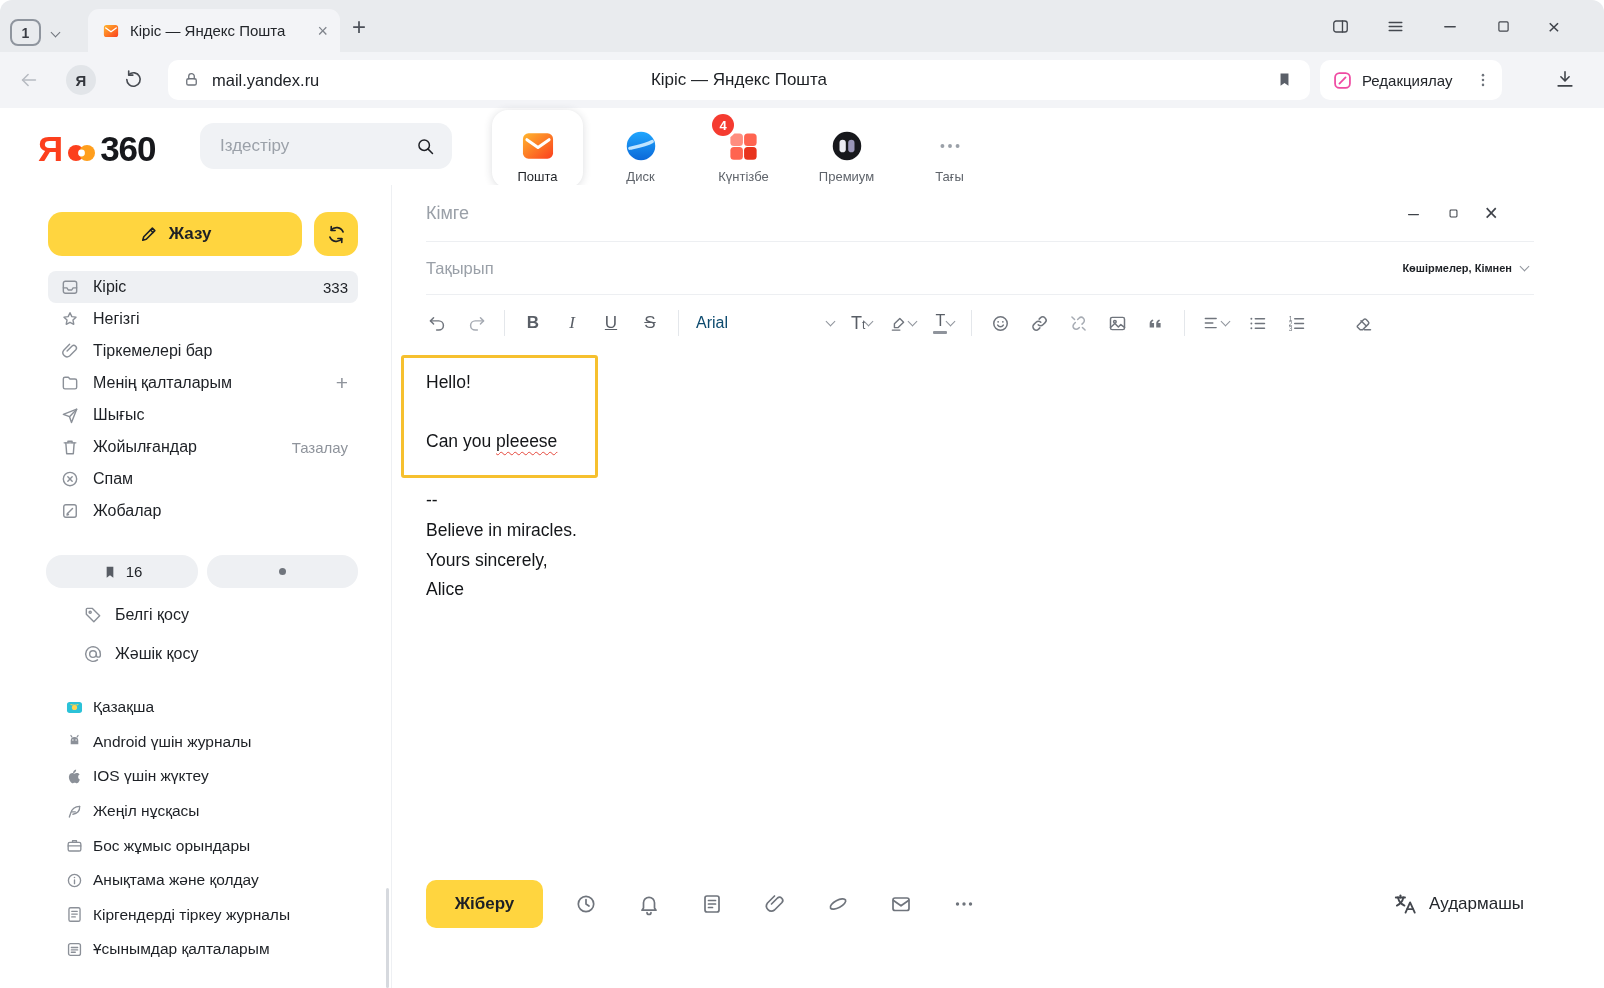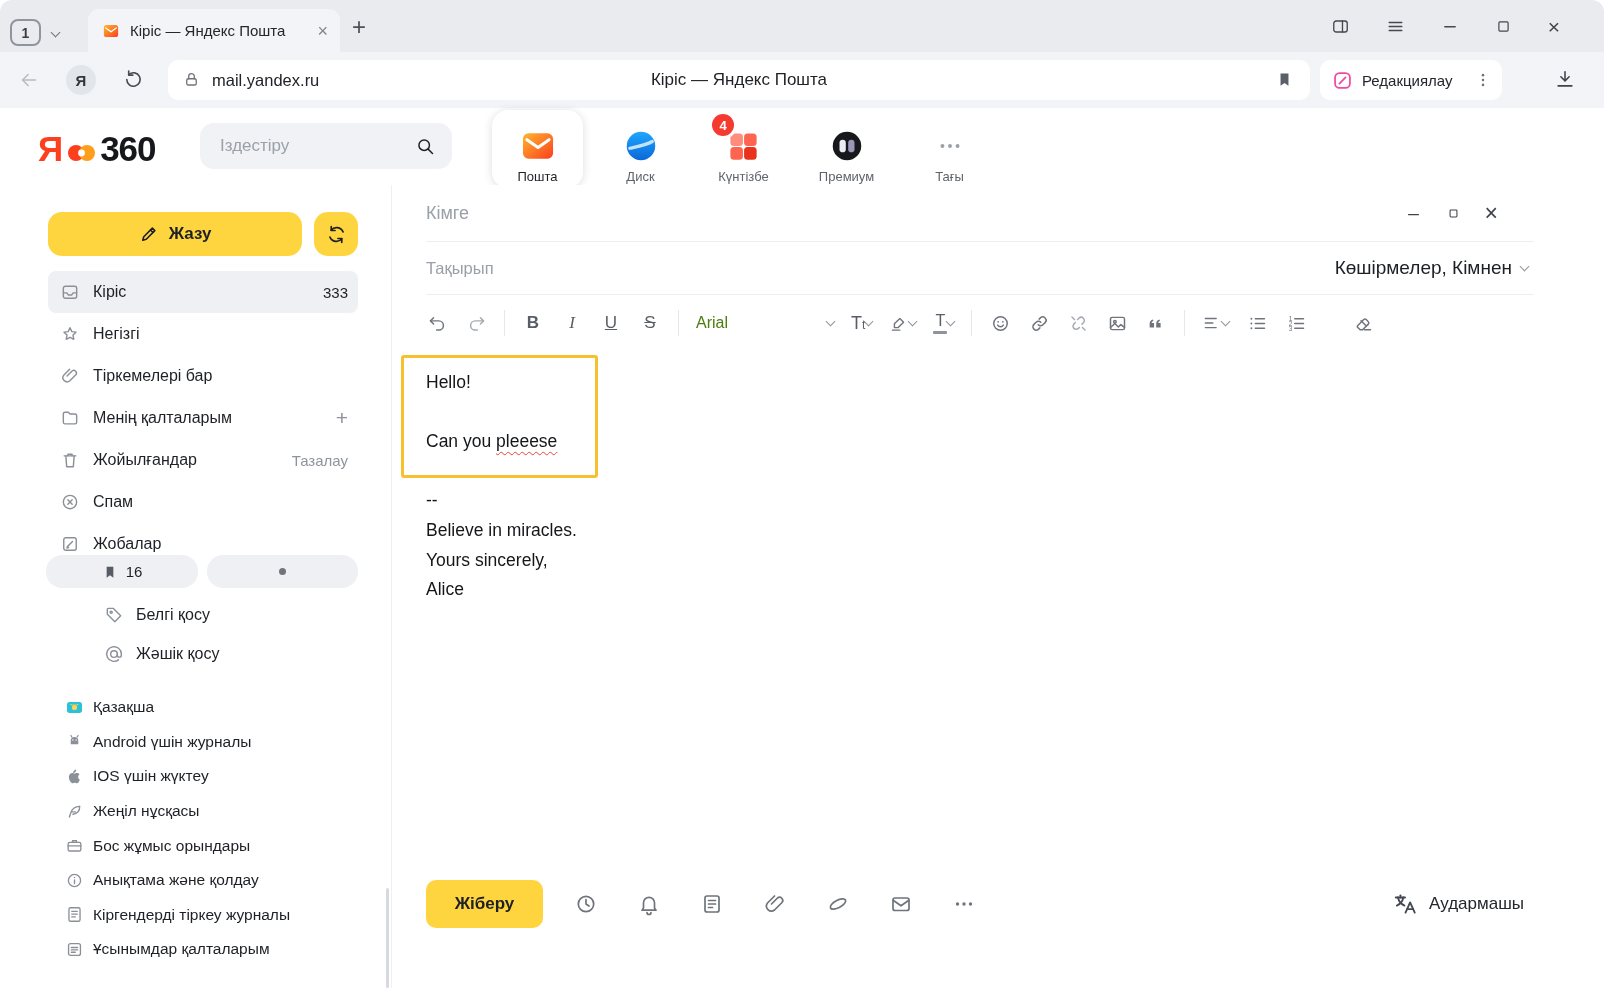--- a/index.html
+++ b/index.html
@@ -69,66 +69,66 @@
   .sidebar{position:absolute;left:0;top:0;width:390px;bottom:0;}
   .compose{position:absolute;left:391px;top:0;right:0;bottom:0;border-left:1px solid #eef0f3;}
 
   
   .compose-row{position:absolute;left:48px;top:27px;display:flex;gap:12px;}
   .btn-compose{width:254px;height:44px;background:#ffd53f;border-radius:14px;display:flex;align-items:center;
     justify-content:center;gap:10px;font-size:17px;font-weight:700;color:#1d2025;cursor:pointer;}
   .btn-refresh{width:44px;height:44px;background:#ffd53f;border-radius:14px;display:flex;align-items:center;
     justify-content:center;color:#1d2025;cursor:pointer;}
   .folders{position:absolute;left:48px;top:86px;width:310px;}
-  .frow{height:42px;display:flex;align-items:center;padding:0 10px 0 12px;border-radius:8px;gap:13px;font-size:16px;
+  .frow{height:32px;display:flex;align-items:center;padding:0 10px 0 12px;border-radius:8px;gap:13px;font-size:16px;
     color:#1d2025;cursor:pointer;}
   .frow.selected{background:#eef0f3;}
   .ficon{width:20px;height:20px;color:#8b9098;display:flex;align-items:center;justify-content:center;flex:none;}
   .flabel{flex:1;white-space:nowrap;}
   .fcount{font-size:15px;color:#1d2025;}
   .faction{font-size:15px;color:#8f949c;cursor:pointer;}
   .faction.plus{font-size:21px;line-height:1;margin-top:-2px;}
   .pills{position:absolute;left:46px;top:370px;display:flex;gap:9px;}
   .pill{height:33px;border-radius:16px;background:#eef0f3;display:flex;align-items:center;justify-content:center;cursor:pointer;}
   .pill.p1{width:152px;gap:8px;font-size:15px;color:#1d2025;}
   .pill.p2{width:151px;}
   .pill-dot{width:7px;height:7px;border-radius:50%;background:#70757d;}
-  .extra{position:absolute;left:104px;top:410px;}
+  .extra{position:absolute;left:83px;top:410px;}
   .xrow{height:39px;display:flex;align-items:center;gap:12px;font-size:16px;color:#1d2025;cursor:pointer;}
   .slinks{position:absolute;left:65px;top:505px;}
   .slink{height:34.6px;display:flex;align-items:center;gap:9px;font-size:15.5px;color:#1d2025;cursor:pointer;white-space:nowrap;}
   .slink .ficon{width:19px;height:19px;}
   .sb-thumb{position:absolute;left:386px;top:703px;width:3px;bottom:0;background:#d6d9de;border-radius:2px;cursor:pointer;}
 
   
   .annotation{position:absolute;left:9px;top:170px;width:197px;height:123px;border:3px solid #f6c02e;border-radius:3px;
     z-index:5;pointer-events:none;}
   .c-inner{position:absolute;left:34px;right:70px;top:0;bottom:0;}
   .to-row{height:57px;border-bottom:1px solid #edeff2;display:flex;align-items:center;}
   .field{border:0;outline:0;background:transparent;flex:1;font-family:inherit;color:#1d2025;}
   .field::placeholder{color:#9aa0a8;opacity:1;}
   .to-field{font-size:18px;}
   .winc{display:flex;align-items:center;gap:24px;padding-right:36px;color:#3f434a;}
   .winc>*{cursor:pointer;display:flex;align-items:center;}
   .cw-x{font-size:23px;line-height:1;}
   .subj-row{height:53px;border-bottom:1px solid #edeff2;display:flex;align-items:center;}
   .subj-field{font-size:16.5px;}
-  .ccbcc{display:flex;align-items:center;gap:9px;font-size:19px;font-weight:400;color:#1d2025;cursor:pointer;padding-right:6px;}
+  .ccbcc{display:flex;align-items:center;gap:9px;font-size:11px;font-weight:700;color:#1d2025;cursor:pointer;padding-right:6px;}
   .ccbcc .chev{color:#8f949c;}
 
   .fmt-row{height:56px;display:flex;align-items:center;color:#70757d;}
   .fmt-row>*{margin-right:17px;flex:none;}
   .ticon{width:22px;display:flex;justify-content:center;cursor:pointer;}
   .tletter{width:22px;text-align:center;font-size:17px;color:#595e66;cursor:pointer;}
   .tb{font-weight:800;}
   .ti{font-style:italic;font-family:"Liberation Serif",serif;}
   .tu{text-decoration:underline;}
   .ts{text-decoration:line-through;}
   .vsep{width:1px;height:26px;background:#e4e7eb;margin-right:17px;}
-  .fontdd{width:138px;display:flex;align-items:center;justify-content:space-between;font-size:16px;color:#4d7c0f;cursor:pointer;}
+  .fontdd{width:138px;display:flex;align-items:center;justify-content:space-between;font-size:16px;color:#0c4a6e;cursor:pointer;}
   .fontdd .chev,.dd .chev{color:#8f949c;}
   .dd{display:flex;align-items:center;gap:0;cursor:pointer;justify-content:flex-end;}
   .sizedd-label{font-size:12px;color:#595e66;letter-spacing:0;}
   .sizedd-label::first-letter{font-size:18px;}
   .tcol{display:flex;flex-direction:column;align-items:center;line-height:1;color:#595e66;}
   .tcol-bar{width:14px;height:3px;background:#8f949c;margin-top:2px;border-radius:1px;}
   .eraser-wrap{margin-left:28px;}
 
   .body-text{position:absolute;left:0;top:183px;font-size:17.5px;line-height:29.6px;color:#141619;cursor:text;}
   .body-line{min-height:29.6px;}
@@ -407,20 +407,29 @@
             <svg class="i" width="20" height="20" viewBox="0 0 24 24">
                 <path d="M4 7a2 2 0 0 1 2-2h4l2 2.2h6a2 2 0 0 1 2 2V17a2 2 0 0 1-2 2H6a2 2 0 0 1-2-2V7z"></path>
               </svg>
           </span>
           <span class="flabel">Менің қалталарым</span>
           <span class="faction plus">+</span>
         </div>
         <div class="frow">
           <span class="ficon">
             <svg class="i" width="20" height="20" viewBox="0 0 24 24">
+                <path d="M4 11.2L20 5l-6.2 16-2.4-7L4 11.2z"></path>
+                <path d="M11.4 14L20 5"></path>
+              </svg>
+          </span>
+          <span class="flabel">Шығыс</span>
+        </div>
+        <div class="frow">
+          <span class="ficon">
+            <svg class="i" width="20" height="20" viewBox="0 0 24 24">
                 <path d="M5 7h14"></path>
                 <path d="M9.5 7V5h5v2"></path>
                 <path d="M7 7l1 13h8l1-13"></path>
               </svg>
           </span>
           <span class="flabel">Жойылғандар</span>
           <span class="faction">Тазалау</span>
         </div>
         <div class="frow">
           <span class="ficon">

